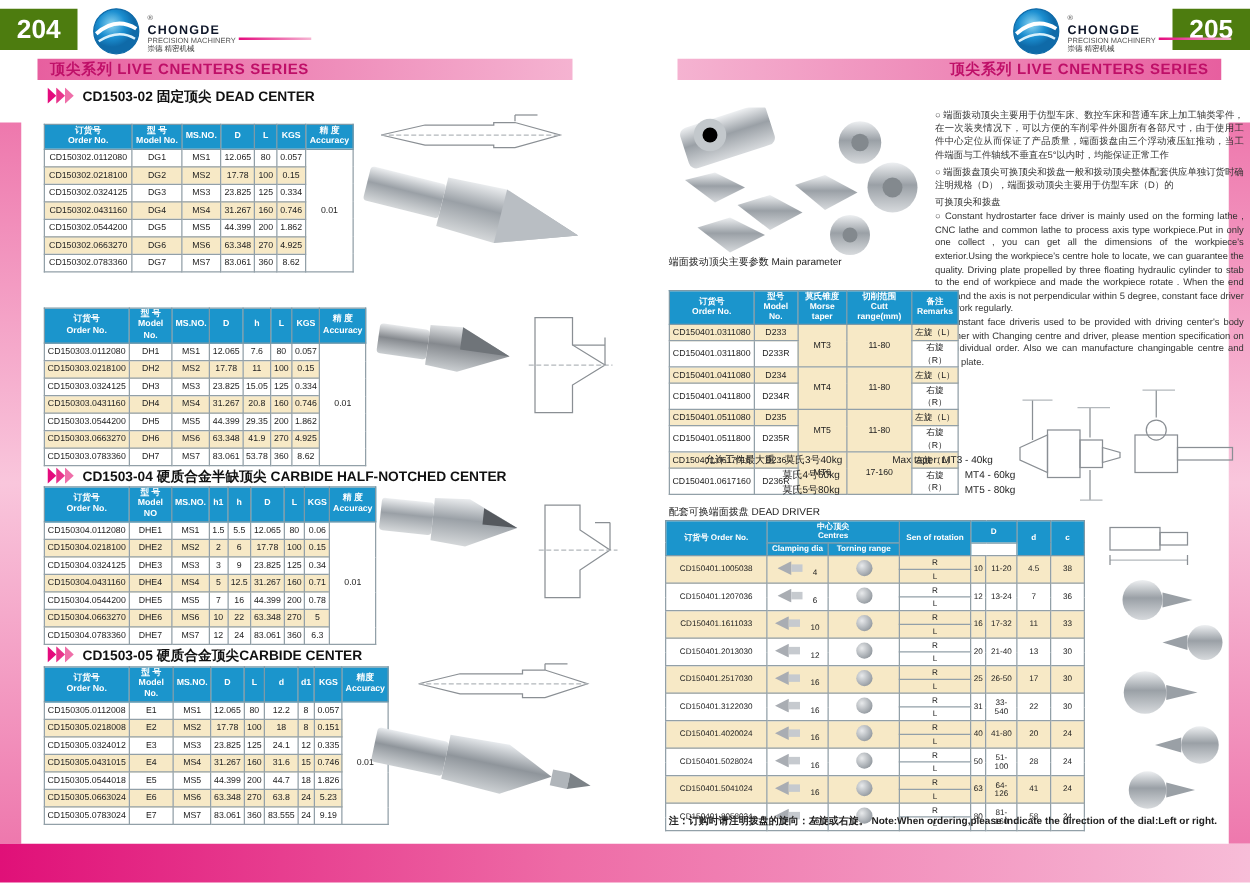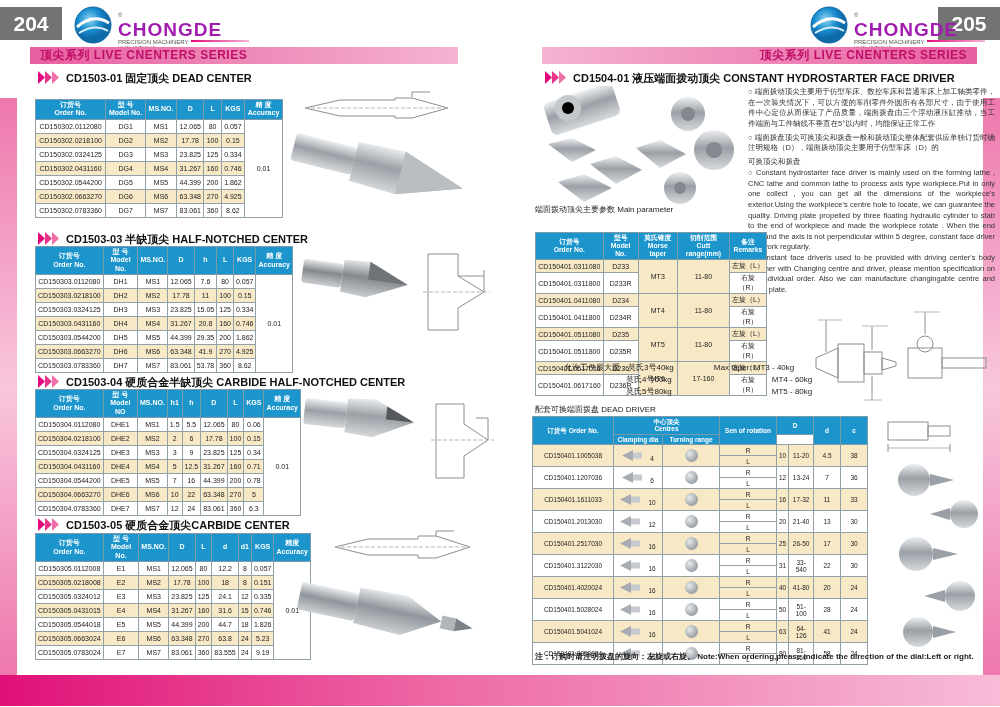--- a/index.html
+++ b/index.html
@@ -1,26 +1,26 @@
 <!DOCTYPE html>
 <html><head>
 <meta charset="utf-8">
 <style>
   html,body{margin:0;padding:0;background:#fff;font-family:"Liberation Sans",sans-serif;}
   #canvas{position:relative;width:1000px;height:707px;background:#fff;overflow:hidden;}
   .abs{position:absolute;}
-  .pagenum{background:#737373;color:#fff;font-weight:bold;font-size:21px;width:62px;height:33px;line-height:33px;text-align:center;}
+  .pagenum{background:#4d7c0f;color:#fff;font-weight:bold;font-size:21px;width:62px;height:33px;line-height:33px;text-align:center;}
   .banner{height:17px;line-height:17px;font-weight:bold;font-size:12px;color:#bf0f68;letter-spacing:.5px;}
   .banner-left{background:linear-gradient(90deg,#e75f9f,#f5b3d1);padding-left:10px;}
   .banner-right{background:linear-gradient(90deg,#f5b3d1,#e75f9f);text-align:right;padding-right:10px;}
   .sec-title{font-weight:bold;font-size:11px;color:#111;white-space:nowrap;}
   .chev{vertical-align:-2px;margin-right:6px;}
   .brand{display:flex;align-items:flex-start;}
   .brand-text{margin-left:4px;line-height:1;}
-  .brand-name{color:#a21caf;font-weight:bold;font-size:19px;letter-spacing:1px;}
+  .brand-name{color:#0f172a;font-weight:bold;font-size:10px;letter-spacing:1px;}
   .brand-sub{font-size:6px;color:#555;white-space:nowrap;}
   .brand-line{display:inline-block;width:58px;height:2px;background:linear-gradient(90deg,#e40a7d,#f6b6d3);vertical-align:2px;margin-left:2px;}
   .brand-cn{font-size:6px;color:#333;margin-top:1px;}
   .reg{font-size:6px;color:#555;}
   table{border-collapse:collapse;background:#fff;}
   .spec-table{font-size:7px;color:#222;}
   .spec-table th{background:#1b95cc;color:#fff;border:1px solid #7d9aa8;font-size:7px;font-weight:bold;padding:1px 2px;line-height:1.2;}
   .spec-table td{border:1px solid #92a0a8;text-align:center;height:13px;padding:0 2px;}
   .spec-table tr.alt td{background:#f7e9c6;}
   .spec-table td.acc{background:#fff;}
@@ -99,21 +99,21 @@
       <div class="brand-cn">崇德 精密机械</div>
     </div>
   </div>
   <div class="abs banner banner-right" style="left:542px;top:47px;width:425px;">顶尖系列  LIVE CNENTERS SERIES</div>
 
   <div class="abs" style="left:38px;top:68px;">
     <svg class="chev" width="22" height="13">
         <polygon points="0,0 7,6.5 0,13" fill="#e40a7d"></polygon>
         <polygon points="7,0 14,6.5 7,13" fill="#e8338b"></polygon>
         <polygon points="14,0 21,6.5 14,13" fill="#ef6fa9"></polygon>
-      </svg><span class="sec-title">CD1503-01 固定顶尖 DEAD CENTER</span>
+      </svg><span class="sec-title">CD1503-02 固定顶尖 DEAD CENTER</span>
   </div>
   <table class="spec-table abs" style="left:35px;top:99px;width:248px;">
       <thead>
         <tr>
           <th>订货号<br>Order No.</th>
           <th>型 号<br>Model No.</th>
           <th>MS.NO.</th>
           <th>D</th>
           <th>L</th>
           <th>KGS</th>
@@ -197,27 +197,20 @@
           <stop offset="100%" stop-color="#d5d8da"></stop>
         </linearGradient>
       </defs>
     <g transform="rotate(14 92 44)">
       <rect x="2" y="26" width="62" height="28" rx="3" fill="url(#m1)"></rect>
       <polygon points="64,20 112,18 176,40 112,62 64,60" fill="url(#m1)"></polygon>
       <polygon points="112,18 176,40 112,62" fill="#b9bec3"></polygon>
     </g>
   </svg>
 
-  <div class="abs" style="left:38px;top:229px;">
-    <svg class="chev" width="22" height="13">
-        <polygon points="0,0 7,6.5 0,13" fill="#e40a7d"></polygon>
-        <polygon points="7,0 14,6.5 7,13" fill="#e8338b"></polygon>
-        <polygon points="14,0 21,6.5 14,13" fill="#ef6fa9"></polygon>
-      </svg><span class="sec-title">CD1503-03 半缺顶尖 HALF-NOTCHED CENTER</span>
-  </div>
   <table class="spec-table abs" style="left:35px;top:246px;width:258px;">
       <thead>
         <tr>
           <th>订货号<br>Order No.</th>
           <th>型 号<br>Model No.</th>
           <th>MS.NO.</th>
           <th>D</th>
           <th>h</th>
           <th>L</th>
           <th>KGS</th>
@@ -547,27 +540,20 @@
         </linearGradient>
       </defs>
     <g transform="rotate(12 92 47)">
       <rect x="2" y="30" width="58" height="28" rx="3" fill="url(#m4)"></rect>
       <polygon points="60,24 108,22 146,40 108,62 60,60" fill="url(#m4)"></polygon>
       <rect x="146" y="34" width="14" height="13" fill="#b0b5ba"></rect>
       <polygon points="160,34 178,40.5 160,47" fill="#7c8287"></polygon>
     </g>
   </svg>
 
-  <div class="abs" style="left:545px;top:68px;">
-    <svg class="chev" width="22" height="13">
-        <polygon points="0,0 7,6.5 0,13" fill="#e40a7d"></polygon>
-        <polygon points="7,0 14,6.5 7,13" fill="#e8338b"></polygon>
-        <polygon points="14,0 21,6.5 14,13" fill="#ef6fa9"></polygon>
-      </svg><span class="sec-title">CD1504-01 液压端面拨动顶尖 CONSTANT HYDROSTARTER FACE DRIVER</span>
-  </div>
 
   <svg class="abs" style="left:538px;top:86px;" width="205" height="128">
     <defs>
         <linearGradient id="m5" x1="0" y1="0" x2="0" y2="1">
           <stop offset="0%" stop-color="#eef0f2"></stop>
           <stop offset="45%" stop-color="#9aa0a6"></stop>
           <stop offset="100%" stop-color="#d7dadd"></stop>
         </linearGradient>
       </defs>
     <rect x="8" y="6" width="72" height="34" rx="6" fill="url(#m5)" transform="rotate(-18 44 23)"></rect>

